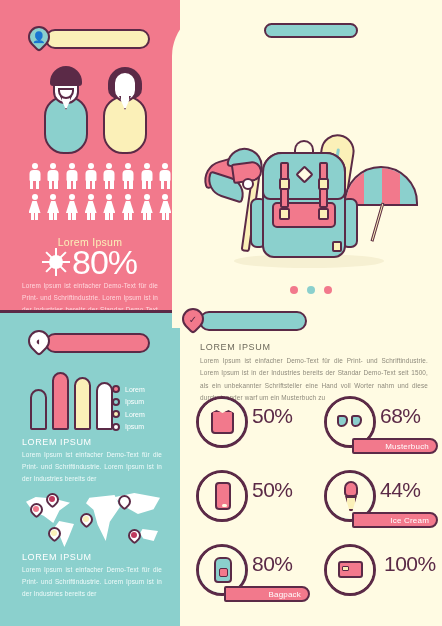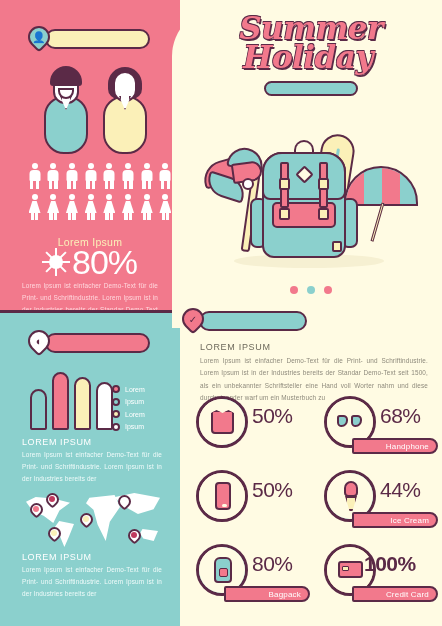--- a/index.html
+++ b/index.html
@@ -430,24 +430,20 @@
     <div class="blk-map">
       <div class="sec-head">LOREM IPSUM</div>
       <div class="body-text">Lorem Ipsum ist einfacher Demo-Text für die Print- und Schriftindustrie. Lorem Ipsum ist in der Industries bereits der</div>
     </div>
   </div>
 
   <div class="right-col">
     <div class="arch"></div>
 
     <div class="title-wrap">
-      <div class="title">
-        <div>Summer</div>
-        <div class="l2">Holiday</div>
-      </div>
       <div class="title-pill"></div>
     </div>
 
     <div class="hero">
       <div class="shadow"></div>
 
       <div>
         <div class="trunk"></div>
         <div class="leaf" style="left:4px;top:28px;width:44px;height:24px;background:#F2798C;border-radius:22px 4px 22px 4px;transform:rotate(-16deg);"></div>
         <div class="leaf" style="left:8px;top:44px;width:40px;height:22px;background:#8BD0CD;border-radius:4px 20px 4px 20px;transform:rotate(18deg);"></div>
@@ -519,21 +515,21 @@
       <div class="ring" style="border-color:#5B2A47;background:conic-gradient(#FBF0B8 0% 68%, #FFFBE3 68% 100%);"></div>
       <div class="ring-in" style="background:#FFFBE3;left:9px;top:5px;width:46px;height:46px;"></div>
       <div class="card-icon">
           <div class="ic-glass">
             <i></i>
             <i></i>
           </div>
         </div>
       <div class="pct">68%</div>
       <div class="lblbar">
-        <span>Handphone</span>
+        <span>Musterbuch</span>
       </div>
     </div>
 
     <div class="card">
       <div class="ring" style="border-color:#5B2A47;background:conic-gradient(#FBF0B8 0% 50%, #FFFBE3 50% 100%);"></div>
       <div class="ring-in" style="background:#FFFBE3;left:9px;top:5px;width:46px;height:46px;"></div>
       <div class="card-icon">
           <div class="ic-phone"></div>
         </div>
       <div class="pct">50%</div>
@@ -565,20 +561,17 @@
         <span>Bagpack</span>
       </div>
     </div>
 
     <div class="card">
       <div class="ring" style="border-color:#5B2A47;background:conic-gradient(#FBF0B8 0% 100%, #FBF0B8 100%);"></div>
       <div class="ring-in" style="background:#FFFBE3;left:9px;top:5px;width:46px;height:46px;"></div>
       <div class="card-icon">
           <div class="ic-card"></div>
         </div>
-      <div class="pct" style="left:46px;font-weight:bold;">100%</div>
-      <div class="lblbar">
-        <span>Credit Card</span>
-      </div>
+      <div class="pct" style="left:66px;">100%</div>
     </div>
 
   </div>
 </div>
 
 </body></html>

